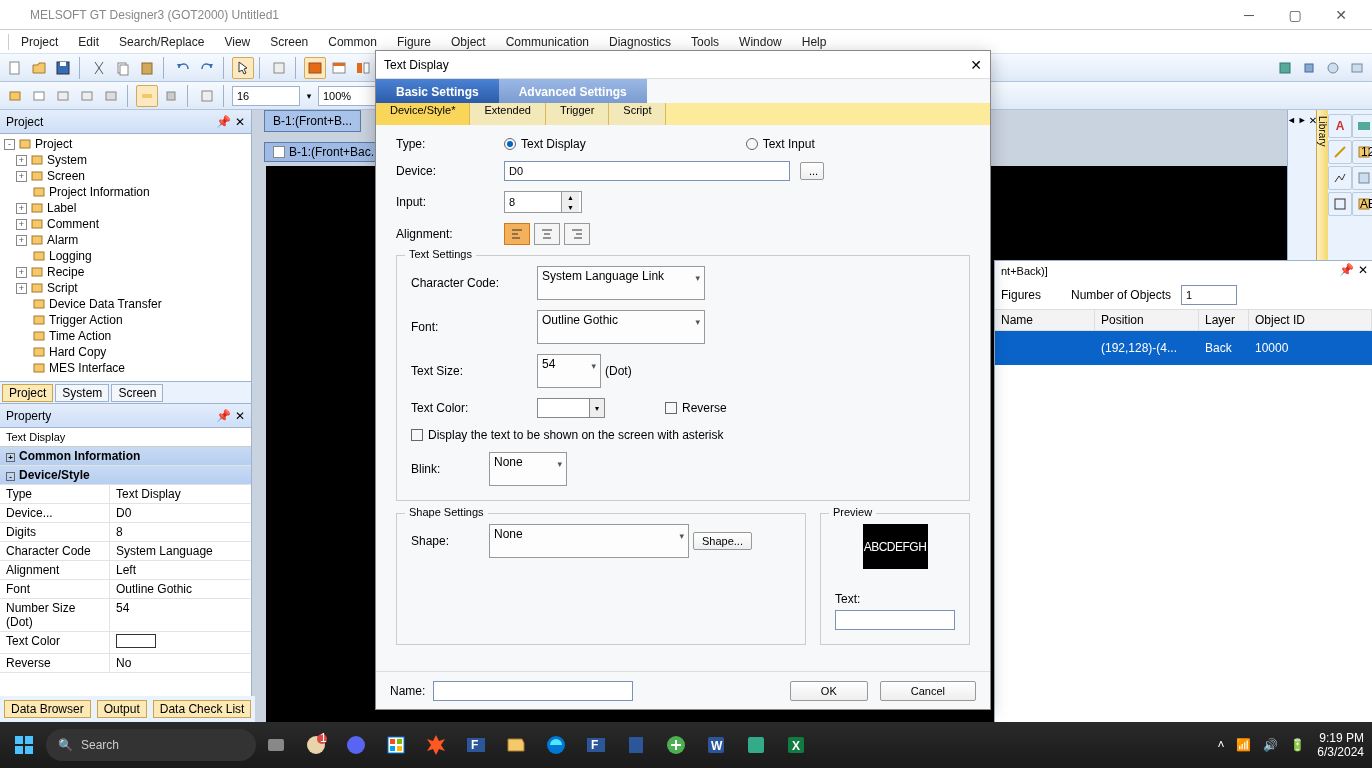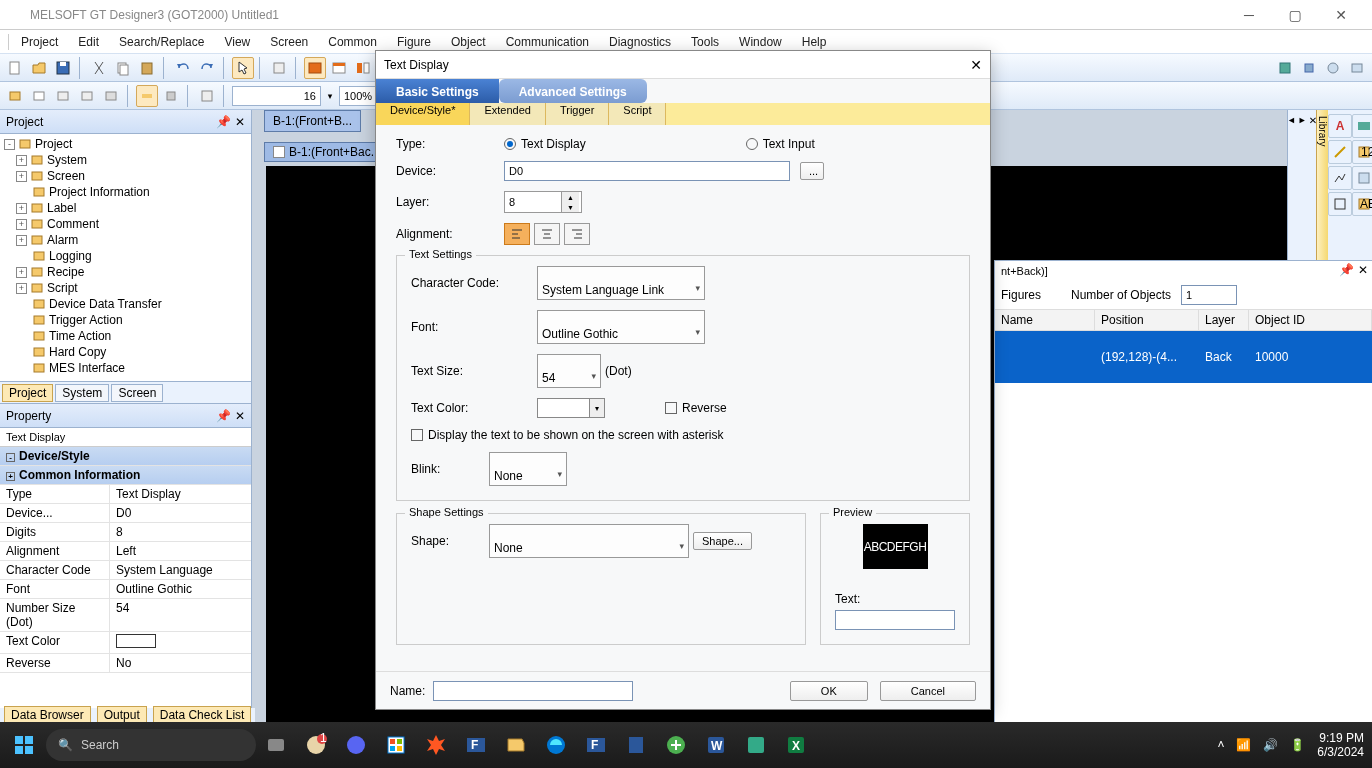--- a/index.html
+++ b/index.html
@@ -42,63 +42,63 @@
 .prop-title { padding: 3px 6px; font-size: 11px; background: #fff; }
 .prop-grid { border-top: 1px solid #ccc; }
 .prop-row { display: flex; border-bottom: 1px solid #e3e3e3; font-size: 11px; }
 .prop-row .k { width: 110px; padding: 2px 6px; border-right: 1px solid #e3e3e3; }
 .prop-row .v { flex: 1; padding: 2px 6px; }
 .prop-row.hdr { background: linear-gradient(#c9dbf3,#b6cef0); font-weight: bold; }
 .prop-row.hdr .k { border: none; width: auto; }
 .prop-row.hdr .exp { width: 9px; height: 9px; border: 1px solid #666; font-size: 8px; display: inline-flex; align-items: center; justify-content: center; margin-right: 4px; }
 .color-swatch { width: 40px; height: 14px; border: 1px solid #333; background: #fff; display: inline-block; }
 
-.bottom-tabs { position: absolute; left: 0; bottom: 46px; height: 14px; display: flex; align-items: center; gap: 6px; padding: 0 4px; background: #eaf2fd; }
+.bottom-tabs { position: absolute; left: 0; bottom: 46px; height: 26px; display: flex; align-items: center; gap: 6px; padding: 0 4px; background: #eaf2fd; }
 .bottom-tabs .btab { border: 1px solid #c9a34e; background: #fde9b5; padding: 1px 6px; font-size: 11px; display: flex; align-items: center; gap: 3px; }
 
 
 .center { flex: 1; background: #c9d3df; position: relative; }
 .canvas-tab { position: absolute; top: 0; left: 12px; height: 22px; background: #a9c2ea; border: 1px solid #5d7ba8; padding: 2px 8px; font-size: 11px; display: flex; align-items: center; }
 .canvas-tab2 { position: absolute; top: 32px; left: 12px; height: 20px; background: #9ebae5; border: 1px solid #5d7ba8; padding: 1px 8px; font-size: 11px; display: flex; align-items: center; gap:4px; }
 .canvas-black { position: absolute; top: 56px; left: 14px; right: 0; bottom: 0; background: #000; }
 
 
 .right-sidebar { width: 85px; background: #eaf2fd; border-left: 1px solid #9cb2cf; display: flex; }
 .rs-btns { width: 28px; background: #eaf2fd; padding-top: 2px; }
 .rs-btns .rb { width: 24px; height: 24px; margin: 2px auto; border: 1px solid #bcd; border-radius: 2px; display: flex; align-items: center; justify-content: center; }
 .rs-lib { width: 18px; writing-mode: vertical-rl; text-orientation: mixed; padding-top: 6px; font-size: 10px; background: linear-gradient(90deg,#fdf0c0,#f5d870); border-left: 1px solid #c9a34e; }
 
 .right-bottom { position: absolute; top: 260px; right: 0; width: 378px; bottom: 46px; background: #fff; border-top: 1px solid #9cb2cf; border-left: 1px solid #9cb2cf; }
 .rb-header { padding: 4px 6px; font-size: 11px; }
 .rb-row { display: flex; align-items: center; padding: 4px 6px; gap: 10px; font-size: 11px; }
 .rb-table-hdr { display: flex; background: #f3f3f3; border-top: 1px solid #ddd; border-bottom: 1px solid #ddd; font-size: 11px; }
 .rb-table-hdr div { padding: 3px 6px; border-right: 1px solid #ddd; }
 .rb-table-row { display: flex; background: #0a63c9; color: #fff; font-size: 11px; }
-.rb-table-row div { padding: 19px 6px; }
+.rb-table-row div { padding: 10px 6px; }
 
 
 .dialog { position: absolute; top: 50px; left: 375px; width: 616px; height: 660px; background: #f7f8f9; border: 1px solid #888; box-shadow: 0 4px 16px rgba(0,0,0,.25); }
 .dlg-title { height: 28px; background: #fff; border-bottom: 1px solid #ddd; display: flex; align-items: center; padding: 0 8px; font-size: 12px; }
 .dlg-title .close { margin-left: auto; font-size: 14px; }
 .tab-level1 { height: 24px; display: flex; }
 .tab-level1 .t { padding: 6px 20px; font-size: 12px; font-weight: bold; color: #fff; }
 .tab-level1 .t.active { background: linear-gradient(#4a82d4,#2c5ca8); }
-.tab-level1 .t.inactive { background: linear-gradient(#9bb8e5,#7b9cd1); border-radius: 6px; }
+.tab-level1 .t.inactive { background: linear-gradient(#9bb8e5,#7b9cd1); }
 .tab-level2 { height: 22px; display: flex; background: #fceb9a; }
 .tab-level2 .t { padding: 1px 14px; font-size: 11px; border-right: 1px solid #dcb85e; }
 .tab-level2 .t.active { background: #f9d65a; }
 .tab-level2 .t.inactive { background: #f3e8b8; }
 .dlg-body { padding: 12px 20px; font-size: 12px; }
 .form-row { display: flex; align-items: center; margin-bottom: 10px; }
 .form-row .lbl { width: 108px; }
 .radio { display: inline-flex; align-items: center; margin-right: 60px; }
 .radio .r { width: 12px; height: 12px; border: 1px solid #666; border-radius: 50%; margin-right: 5px; display: flex; align-items: center; justify-content: center; }
 .radio .r.chk::after { content: ""; width: 6px; height: 6px; background: #0066cc; border-radius: 50%; }
 .txt-input { border: 1px solid #7a93b5; background: #fff; height: 20px; padding: 0 4px; font-size: 11px; }
-.dd { border: 1px solid #999; background: #fdfdfd; height: 20px; display: inline-flex; align-items: flex-start; padding: 16px 4px; font-size: 11px; position: relative; }
+.dd { border: 1px solid #999; background: #fdfdfd; height: 20px; display: inline-flex; align-items: flex-end; padding: 16px 4px; font-size: 11px; position: relative; }
 .dd::after { content: "▾"; position: absolute; right: 4px; font-size: 9px; color: #555; }
 .num-spin { width: 78px; height: 22px; border: 1px solid #999; display: inline-flex; background: #fff; }
 .num-spin input { border: none; width: 56px; padding: 0 4px; font-size: 11px; }
 .num-spin .sp { width: 18px; display: flex; flex-direction: column; border-left: 1px solid #999; }
 .num-spin .sp div { flex: 1; font-size: 7px; display: flex; align-items: center; justify-content: center; background: #eee; }
 .align-btns { display: flex; gap: 4px; }
 .align-btns .ab { width: 26px; height: 22px; border: 1px solid #999; background: #f5f5f5; display: flex; align-items: center; justify-content: center; }
 .align-btns .ab.sel { background: #f5b05c; border-color: #cc7a1a; }
 .fieldset { border: 1px solid #ccc; padding: 10px 14px 14px; margin-bottom: 12px; position: relative; }
 .fieldset .legend { position: absolute; top: -8px; left: 8px; background: #f7f8f9; padding: 0 4px; font-size: 11px; }
@@ -289,21 +289,21 @@
         <rect x="4" y="4" width="8" height="8" fill="#ccc" stroke="#888"></rect>
       </svg>
     </div>
   <div class="tb-sep"></div>
   <div class="tb-btn">
       <svg viewBox="0 0 16 16">
         <rect x="3" y="3" width="10" height="10" fill="#eee" stroke="#888"></rect>
       </svg>
     </div>
   <div class="tb-sep"></div>
-  <input class="tb-input" style="width: 89px; text-align: right;" value="16">
+  <input class="tb-input" style="width: 68px;" value="16">
   <span style="width:14px; text-align:center; font-size:9px;">▾</span>
   <input class="tb-input" style="width: 68px;" value="100%">
 </div>
 
 <div class="toolbar-row">
   <div class="tb-btn">
       <svg viewBox="0 0 16 16">
         <rect x="3" y="5" width="10" height="2" fill="#888"></rect>
         <rect x="3" y="9" width="6" height="2" fill="#888"></rect>
       </svg>
@@ -485,44 +485,44 @@
       <span>Property</span>
       <div class="pin">
         <span>📌</span>
         <span>✕</span>
       </div>
     </div>
     <div class="prop-area">
       <div class="prop-title">Text Display</div>
       <div class="prop-grid" id="prop-grid">
           <div class="prop-row hdr">
+            <div class="k"><span class="exp">+</span>Common Information</div>
+          </div>
+          <div class="prop-row hdr">
             <div class="k"><span class="exp">-</span>Device/Style</div>
-          </div>
-          <div class="prop-row hdr">
-            <div class="k"><span class="exp">+</span>Common Information</div>
           </div>
           <div class="prop-row">
             <div class="k">Type</div>
             <div class="v">Text Display</div>
           </div>
           <div class="prop-row">
             <div class="k">Device...</div>
             <div class="v">D0</div>
           </div>
           <div class="prop-row">
             <div class="k">Digits</div>
             <div class="v">8</div>
           </div>
           <div class="prop-row">
+            <div class="k">Character Code</div>
+            <div class="v">System Language</div>
+          </div>
+          <div class="prop-row">
             <div class="k">Alignment</div>
             <div class="v">Left</div>
-          </div>
-          <div class="prop-row">
-            <div class="k">Character Code</div>
-            <div class="v">System Language</div>
           </div>
           <div class="prop-row">
             <div class="k">Font</div>
             <div class="v">Outline Gothic</div>
           </div>
           <div class="prop-row">
             <div class="k">Number Size (Dot)</div>
             <div class="v">54</div>
           </div>
           <div class="prop-row">
@@ -671,21 +671,21 @@
         </label>
     </div>
 
     <div class="form-row">
       <div class="lbl">Device:</div>
       <input class="txt-input" style="width: 286px;" value="D0">
       <button class="btn small" style="margin-left:10px; width:24px;">...</button>
     </div>
 
     <div class="form-row">
-      <div class="lbl">Layer:</div>
+      <div class="lbl">Input:</div>
       <div class="num-spin">
         <input value="8" style="">
         <div class="sp">
             <div>▲</div>
             <div>▼</div>
           </div>
       </div>
     </div>
 
     <div class="form-row">

